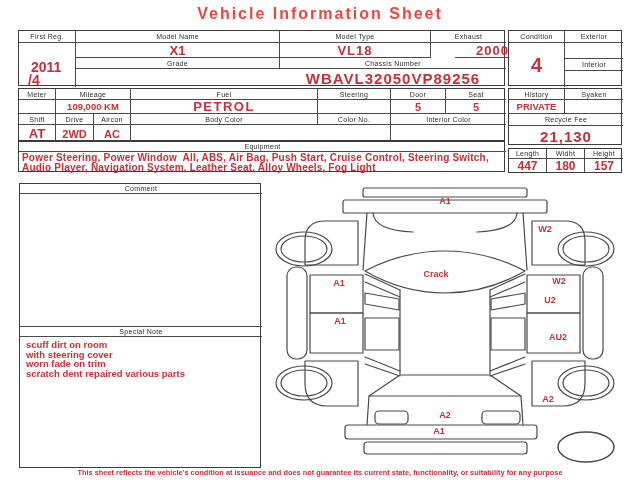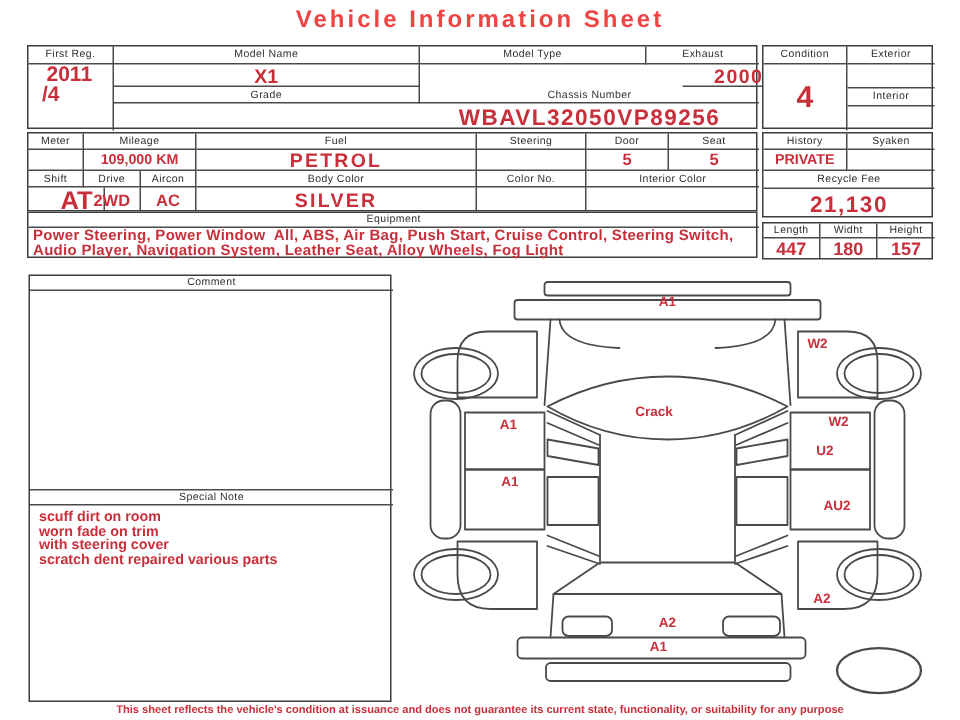--- a/index.html
+++ b/index.html
@@ -15,39 +15,40 @@
   .bt{border-top:1px solid #4a4a4a;}
   .title{position:absolute;top:5px;left:0;width:640px;text-align:center;
          font-size:16px;font-weight:bold;letter-spacing:2px;color:#ef4444;}
   .equip-text{position:absolute;left:0;top:10px;width:487px;height:21px;box-sizing:border-box;
               padding:1px 3px;color:#c82f3a;font-weight:bold;font-size:10px;line-height:10px;
               white-space:pre-wrap;letter-spacing:.2px;}
   .notes{position:absolute;left:0;top:153px;width:242px;box-sizing:border-box;padding:3px 0 0 6px;
          color:#c82f3a;font-weight:bold;font-size:9.5px;line-height:9.7px;}
   .footer{position:absolute;top:468px;left:0;width:640px;text-align:center;
           color:#c82f3a;font-weight:bold;font-size:7.4px;}
-  .firstreg{display:flex;flex-direction:column;align-items:flex-start;justify-content:flex-start;
+  .firstreg{display:flex;flex-direction:column;align-items:flex-start;justify-content:flex-end;
             padding-left:9px;font-size:14px;line-height:13px;}
   svg text{fill:#c8303b;font-family:"Liberation Sans",sans-serif;font-size:9px;font-weight:bold;}
 </style>
 </head>
 <body>
 
 <div class="title">Vehicle Information Sheet</div>
 
 <div class="box" style="left:18px;top:30px;width:487px;height:56px;">
   <div class="cell hd br bb" style="left:0;top:0;width:57px;height:12px;">First Reg.</div>
   <div class="cell vl br firstreg" style="left:0;top:12px;width:57px;height:44px;">
     <span style="padding-left:3px;">2011</span>
     <span>/4</span>
   </div>
   <div class="cell hd br bb" style="left:57px;top:0;width:204px;height:12px;">Model Name</div>
   <div class="cell vl br bb" style="left:57px;top:12px;width:204px;height:15px;font-size:13px;">X1</div>
   <div class="cell hd br bb" style="left:57px;top:27px;width:204px;height:11px;">Grade</div>
   <div class="cell hd br bb" style="left:261px;top:0;width:151px;height:12px;">Model Type</div>
+  <div class="cell vl br bb" style="left:261px;top:12px;width:151px;height:15px;font-size:13px;letter-spacing:1px;">VL18</div>
   <div class="cell hd bb" style="left:412px;top:0;width:75px;height:12px;">Exhaust</div>
   <div class="cell vl bb" style="left:436px;top:12px;width:75px;height:15px;font-size:13px;letter-spacing:1px;">2000</div>
   <div class="cell hd bb" style="left:261px;top:27px;width:226px;height:11px;">Chassis Number</div>
   <div class="cell vl" style="left:261px;top:38px;width:226px;height:18px;font-size:15px;letter-spacing:1px;">WBAVL32050VP89256</div>
 </div>
 
 <div class="box" style="left:18px;top:88px;width:487px;height:53px;">
   <div class="cell hd br bb" style="left:0;top:0;width:37px;height:11px;">Meter</div>
   <div class="cell hd br bb" style="left:37px;top:0;width:75px;height:11px;">Mileage</div>
   <div class="cell hd br bb" style="left:112px;top:0;width:187px;height:11px;">Fuel</div>
@@ -62,24 +63,23 @@
   <div class="cell vl br bb" style="left:372px;top:11px;width:55px;height:14px;font-size:11px;">5</div>
   <div class="cell vl bb" style="left:427px;top:11px;width:60px;height:14px;font-size:11px;">5</div>
 
   <div class="cell hd br bb" style="left:0;top:25px;width:37px;height:11px;">Shift</div>
   <div class="cell hd br bb" style="left:37px;top:25px;width:38px;height:11px;">Drive</div>
   <div class="cell hd br bb" style="left:75px;top:25px;width:37px;height:11px;">Aircon</div>
   <div class="cell hd br bb" style="left:112px;top:25px;width:187px;height:11px;">Body Color</div>
   <div class="cell hd br bb" style="left:299px;top:25px;width:73px;height:11px;">Color No.</div>
   <div class="cell hd bb" style="left:372px;top:25px;width:115px;height:11px;">Interior Color</div>
 
-  <div class="cell vl br" style="left:14px;top:36px;width:37px;height:17px;font-size:17px;">AT</div>
+  <div class="cell vl br" style="left:0;top:36px;width:37px;height:17px;font-size:13px;">AT</div>
   <div class="cell vl br" style="left:37px;top:36px;width:38px;height:17px;font-size:11px;">2WD</div>
   <div class="cell vl br" style="left:75px;top:36px;width:37px;height:17px;font-size:11px;">AC</div>
-  <div class="cell vl br" style="left:112px;top:36px;width:187px;height:17px;font-size:13px;letter-spacing:1.5px;">SILVER</div>
   <div class="cell vl br" style="left:299px;top:36px;width:73px;height:17px;"></div>
   <div class="cell vl" style="left:372px;top:36px;width:115px;height:17px;"></div>
 </div>
 
 <div class="box" style="left:18px;top:141px;width:487px;height:31px;">
   <div class="cell hd bb" style="left:0;top:0;width:487px;height:10px;">Equipment</div>
   <div class="equip-text">Power Steering, Power Window  All, ABS, Air Bag, Push Start, Cruise Control, Steering Switch, Audio Player, Navigation System, Leather Seat, Alloy Wheels, Fog Light</div>
 </div>
 
 <div class="box" style="left:508px;top:30px;width:114px;height:56px;">
@@ -108,22 +108,22 @@
   <div class="cell vl br" style="left:38px;top:10px;width:38px;height:13px;font-size:12px;">180</div>
   <div class="cell vl" style="left:76px;top:10px;width:38px;height:13px;font-size:12px;">157</div>
 </div>
 
 <div class="box" style="left:19px;top:183px;width:242px;height:285px;">
   <div class="cell hd bb" style="left:0;top:0;width:242px;height:10px;">Comment</div>
   <div class="abs" style="left:0;top:10px;width:242px;height:132px;"></div>
   <div class="cell hd bt bb" style="left:0;top:142px;width:242px;height:11px;">Special Note</div>
   <div class="notes">
     <div>scuff dirt on room</div>
+    <div>with steering cover</div>
     <div>worn fade on trim</div>
-    <div>with steering cover</div>
     <div>scratch dent repaired various parts</div>
   </div>
 </div>
 
 <svg class="abs" style="left:255px;top:185px;" width="375" height="285" viewBox="0 0 375 285">
   <g stroke="#4a4a4a" fill="none" stroke-width="1.2" stroke-linejoin="round" stroke-linecap="round">
     <rect x="108" y="3" width="164" height="9" rx="2"></rect>
     <rect x="88" y="15" width="204" height="13" rx="2"></rect>
     <path d="M112,28 L108,85"></path>
     <path d="M268,28 L272,85"></path>

